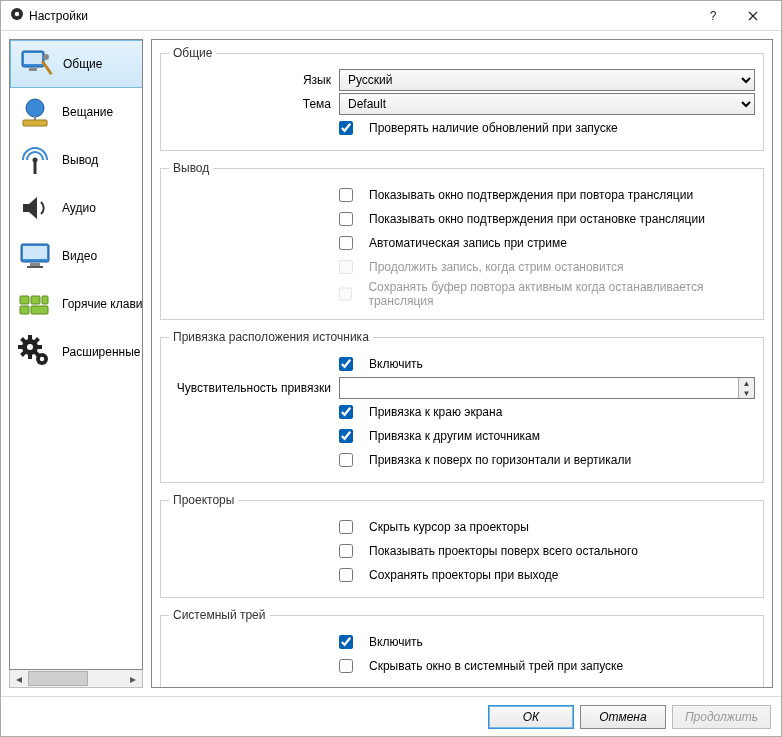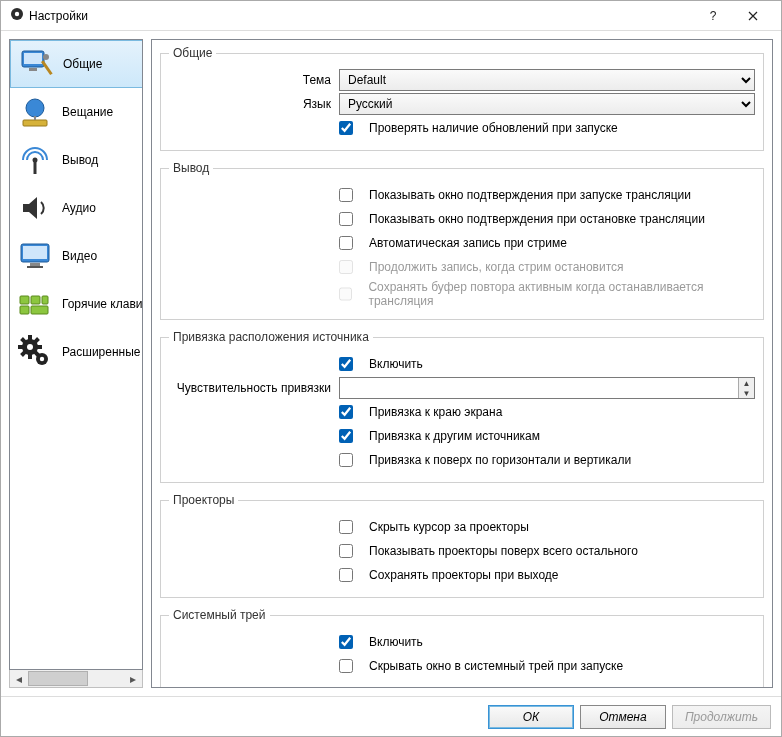--- a/index.html
+++ b/index.html
@@ -167,32 +167,32 @@
           </div>
         <div class="arrow">▸</div>
       </div>
     </div>
 
     <div class="content">
 
       <fieldset class="group">
         <legend>Общие</legend>
         <div class="row">
+          <div class="lbl">Язык</div>
+          <div class="ctl">
+            <select class="ctl-select">
+              <option>Русский</option>
+            </select>
+          </div>
+        </div>
+        <div class="row">
           <div class="lbl">Тема</div>
           <div class="ctl">
             <select class="ctl-select">
               <option>Default</option>
-            </select>
-          </div>
-        </div>
-        <div class="row">
-          <div class="lbl">Язык</div>
-          <div class="ctl">
-            <select class="ctl-select">
-              <option>Русский</option>
             </select>
           </div>
         </div>
         <div class="row">
           <div class="lbl blank"></div>
           <div class="ctl">
             <label class="check">
               <input type="checkbox" checked="" style="">
               <span>Проверять наличие обновлений при запуске</span>
             </label>
@@ -200,21 +200,21 @@
         </div>
       </fieldset>
 
       <fieldset class="group">
         <legend>Вывод</legend>
         <div class="row">
             <div class="lbl blank"></div>
             <div class="ctl">
           <label class="check">
             <input type="checkbox" style="">
-            <span>Показывать окно подтверждения при запуске трансляции</span>
+            <span>Показывать окно подтверждения при повтора трансляции</span>
           </label>
         </div>
           </div>
         <div class="row">
             <div class="lbl blank"></div>
             <div class="ctl">
           <label class="check">
             <input type="checkbox" style="">
             <span>Показывать окно подтверждения при остановке трансляции</span>
           </label>

